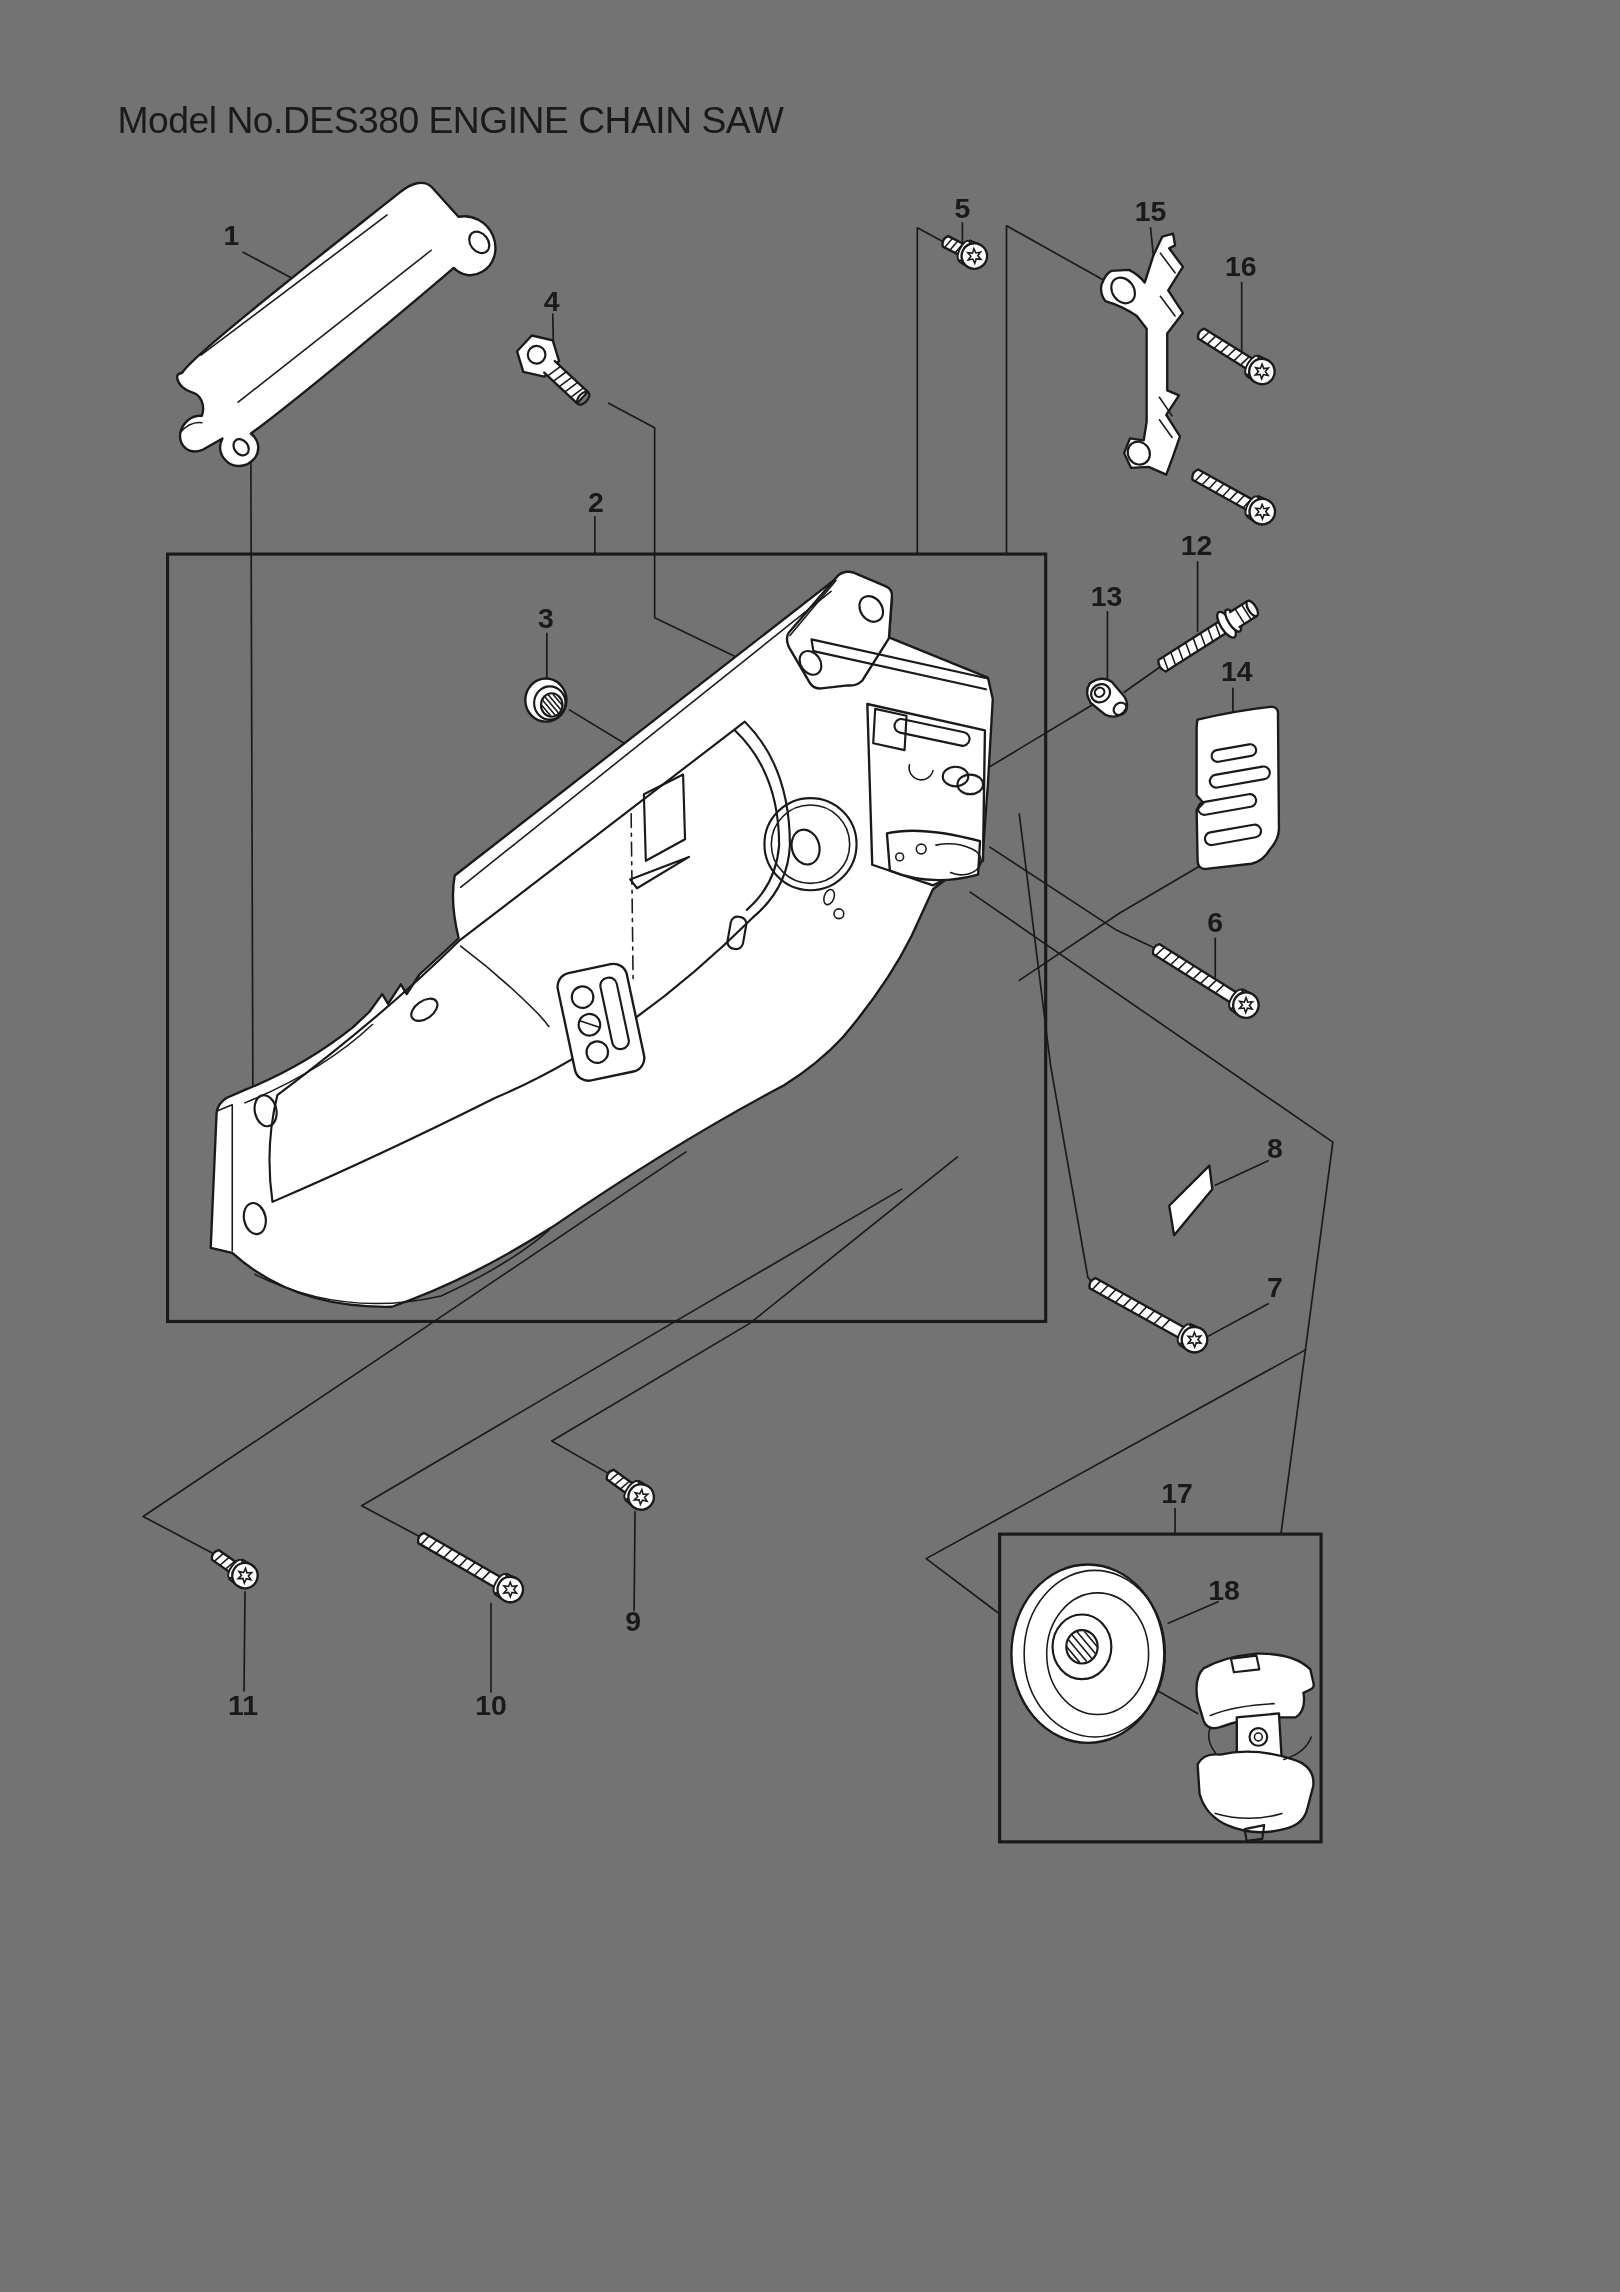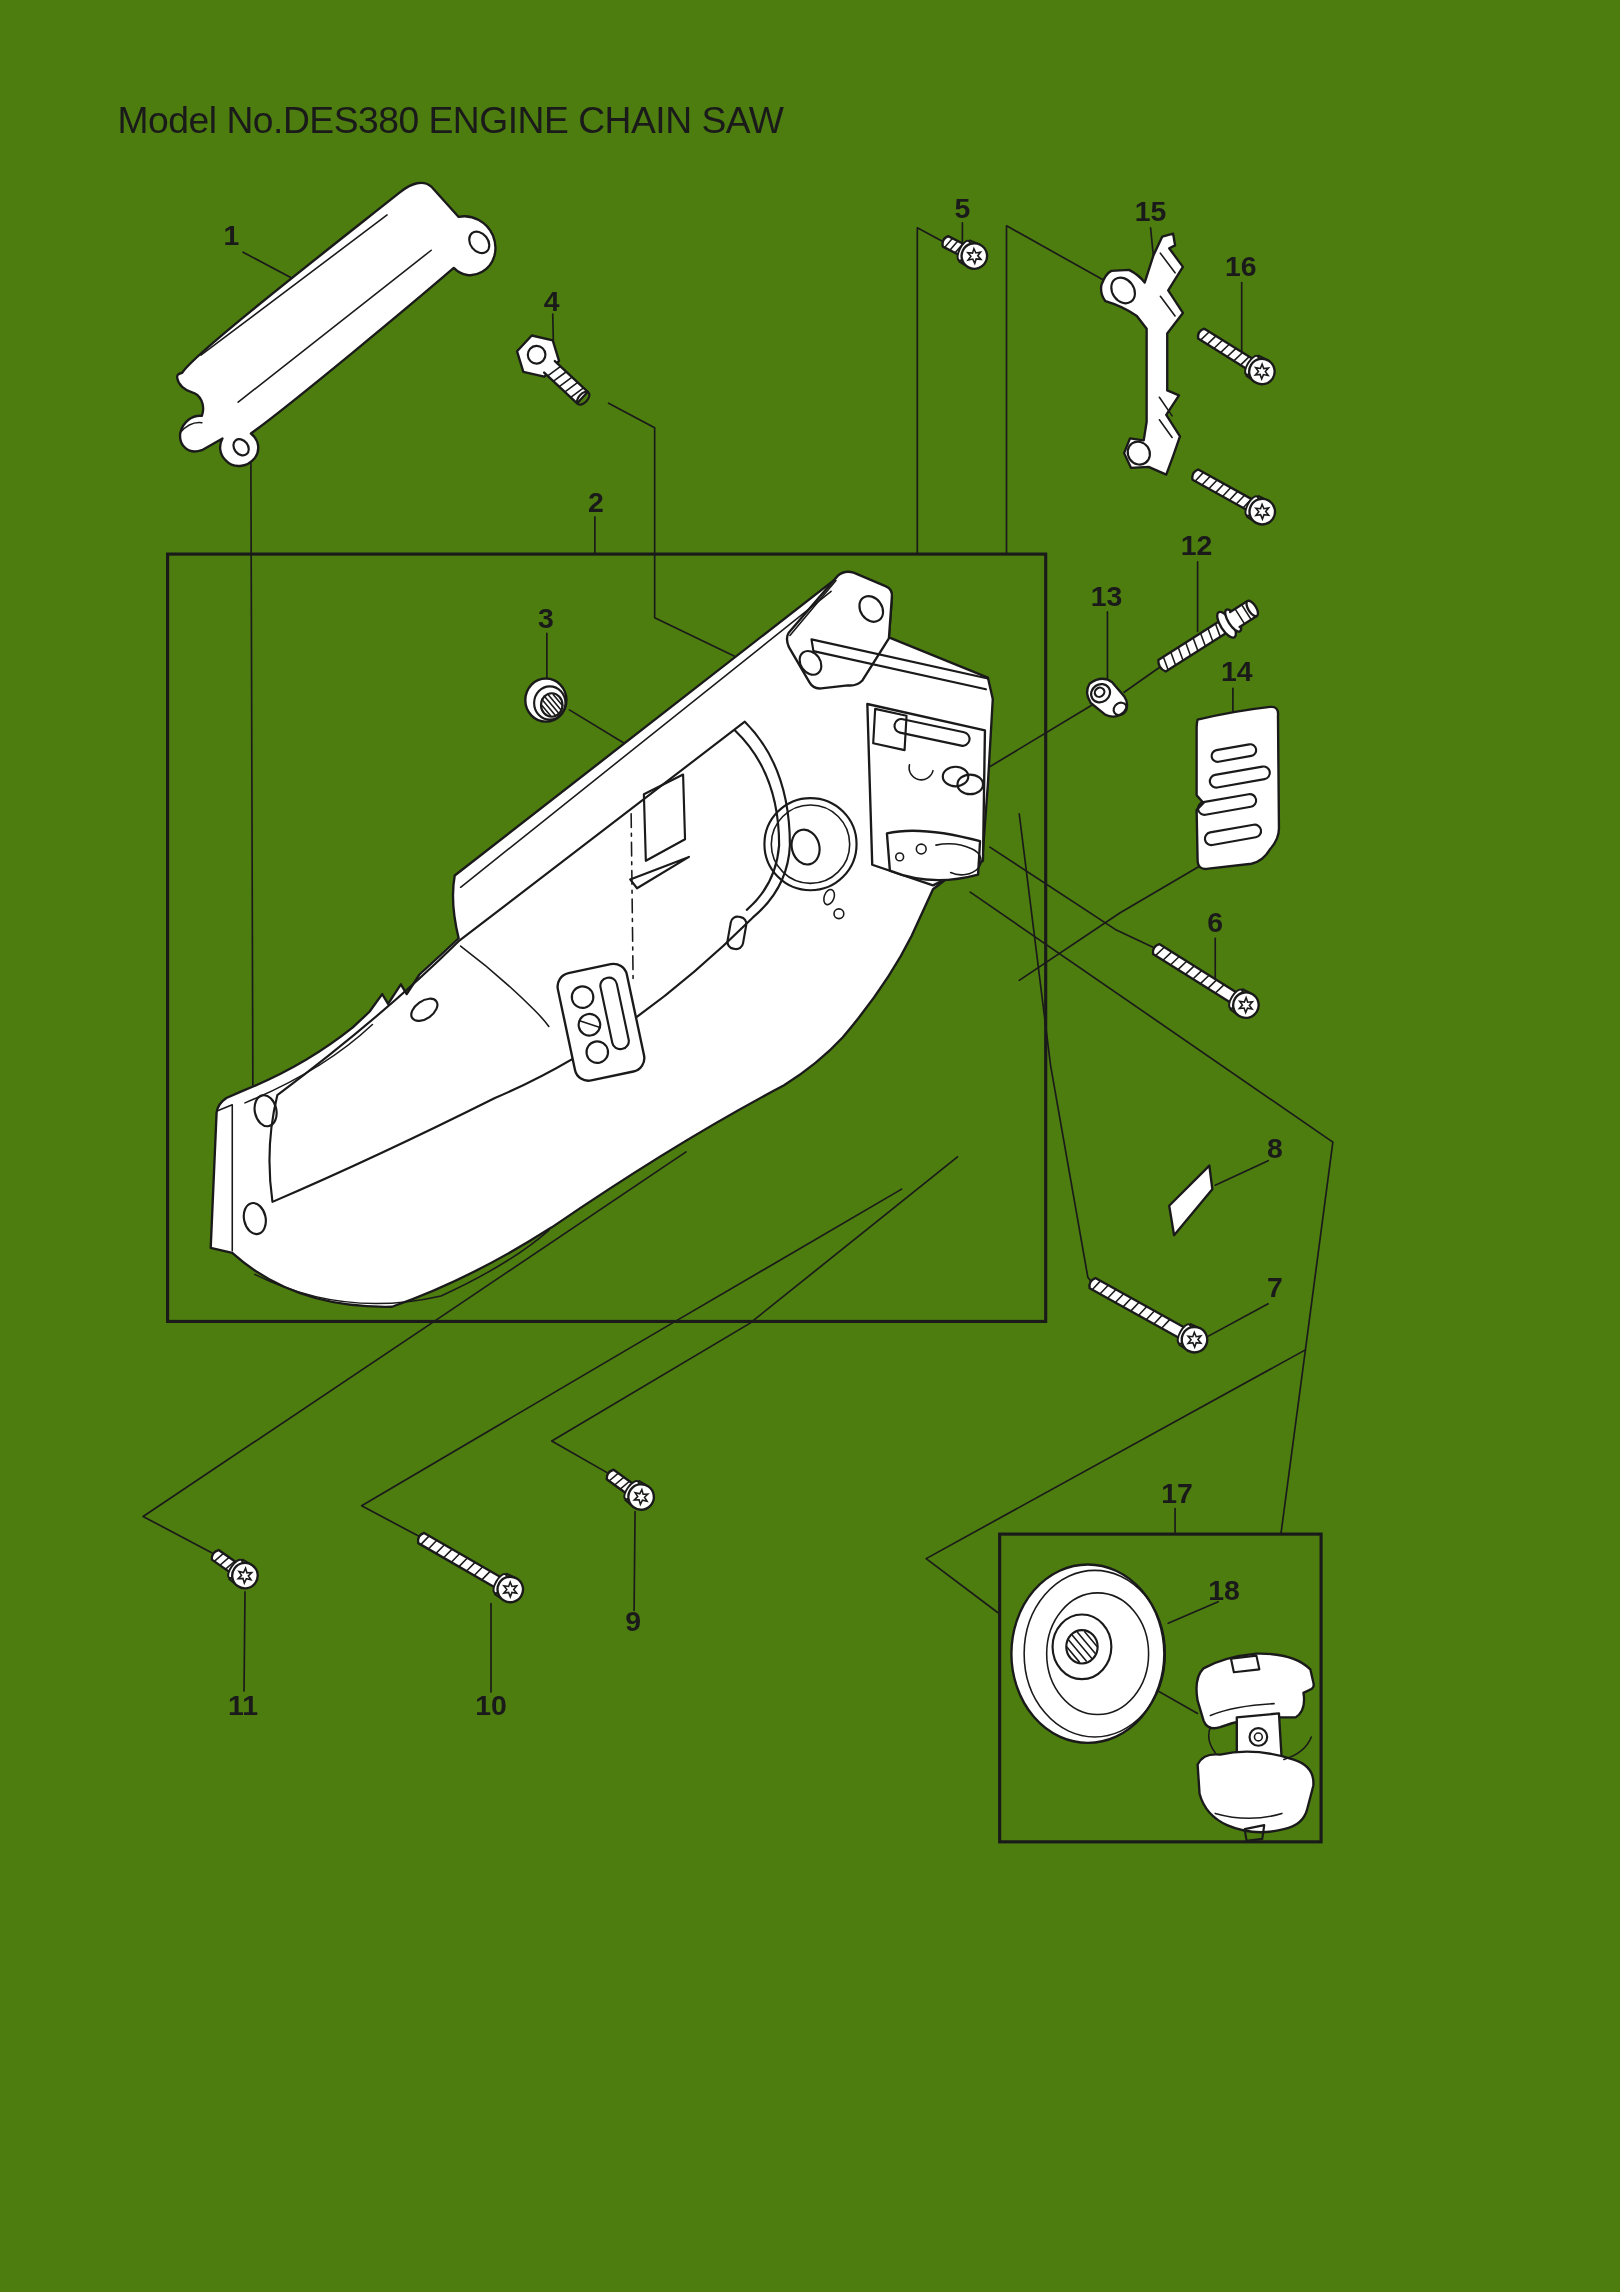--- a/index.html
+++ b/index.html
@@ -1,20 +1,20 @@
 <!DOCTYPE html>
 <html><head>
 <meta charset="utf-8">
 <style>
   html,body{margin:0;padding:0;background:#e8e8e8;}
   .page{
     position:relative;
     width:1620px;height:2293px;
     margin:0 auto;
-    background:#4d7c0f;
+    background:#737373;
     font-family:"Liberation Sans", sans-serif;
     overflow:hidden;
   }
   svg{position:absolute;left:0;top:0;}
   svg text{fill:#1a1a1a;}
   .title-text{font-size:38px;letter-spacing:-0.5px;font-weight:400;}
   .part-num{font-size:29px;font-weight:600;text-anchor:middle;}
   .ln{stroke:#1a1a1a;fill:none;stroke-width:1.7;stroke-linecap:round;stroke-linejoin:round;}
   .out{stroke:#1a1a1a;fill:#ffffff;stroke-width:2.4;stroke-linecap:round;stroke-linejoin:round;}
   .out2{stroke:#1a1a1a;fill:none;stroke-width:2.2;stroke-linecap:round;stroke-linejoin:round;}

